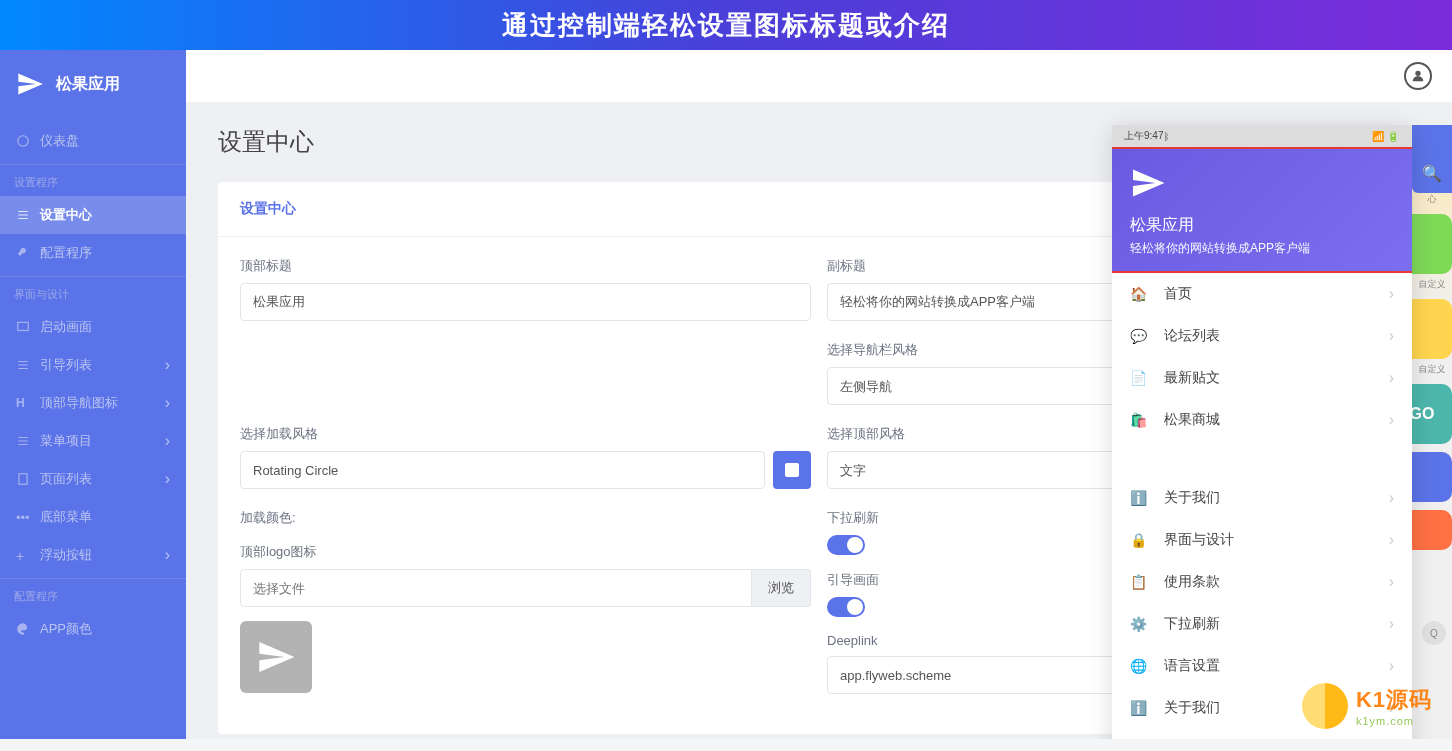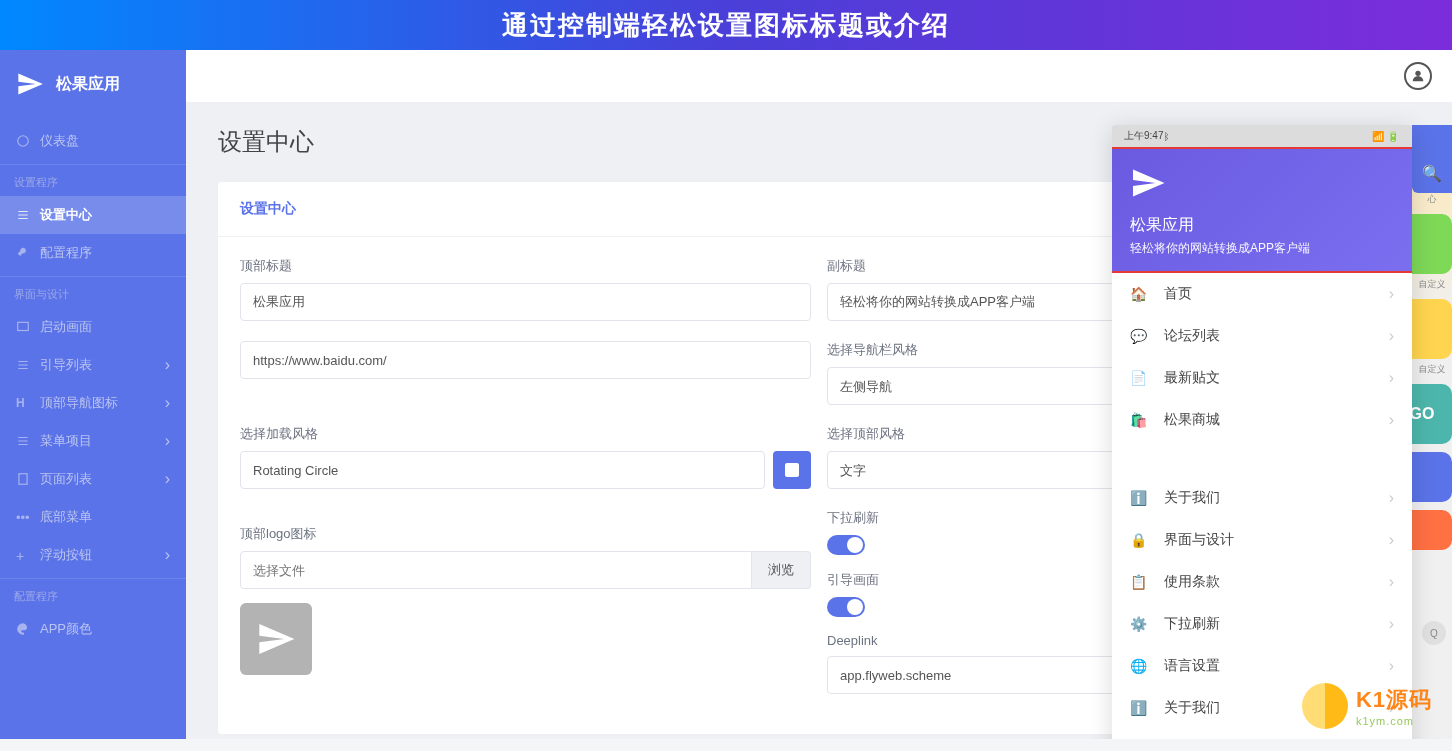--- a/index.html
+++ b/index.html
@@ -174,21 +174,20 @@
               <input class="inp" value="松果应用" style="">
             </div>
             <div class="col">
               <label class="lbl">副标题</label>
               <input class="inp" value="轻松将你的网站转换成APP客户端" style="">
             </div>
           </div>
 
           <div class="row">
             <div class="col">
-              <input class="inp" value="https://www.baidu.com/" style="">
             </div>
             <div class="col">
               <label class="lbl">选择导航栏风格</label>
               <select class="sel"><option>左侧导航</option></select>
             </div>
           </div>
 
           <div class="row">
             <div class="col">
               <label class="lbl">选择加载风格</label>
@@ -200,20 +199,21 @@
               </div>
             </div>
             <div class="col">
               <label class="lbl">选择顶部风格</label>
               <select class="sel"><option>文字</option></select>
             </div>
           </div>
 
           <div class="row">
             <div class="col">
+              <label class="lbl">加载颜色:</label>
               <label class="lbl" style="margin-top:16px">顶部logo图标</label>
               <div class="file-row">
                 <input class="inp" placeholder="选择文件" style="">
                 <div class="file-btn">浏览</div>
               </div>
               <div class="logo-preview">
                 <svg viewBox="0 0 24 24">
                     <path fill="#fff" d="M2 21l21-9L2 3v7l15 2-15 2v7z"></path>
                   </svg>
               </div>

